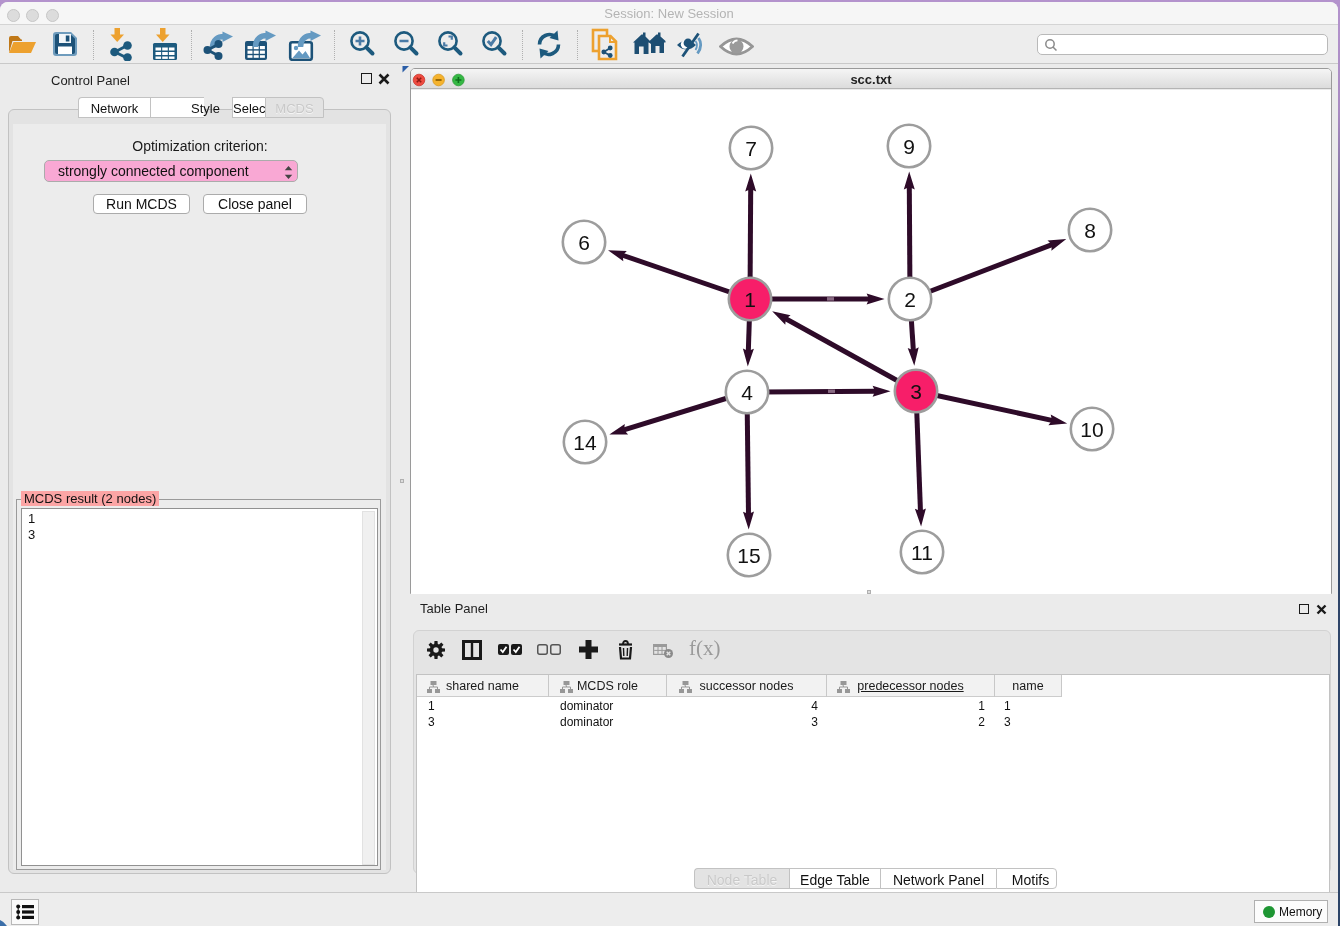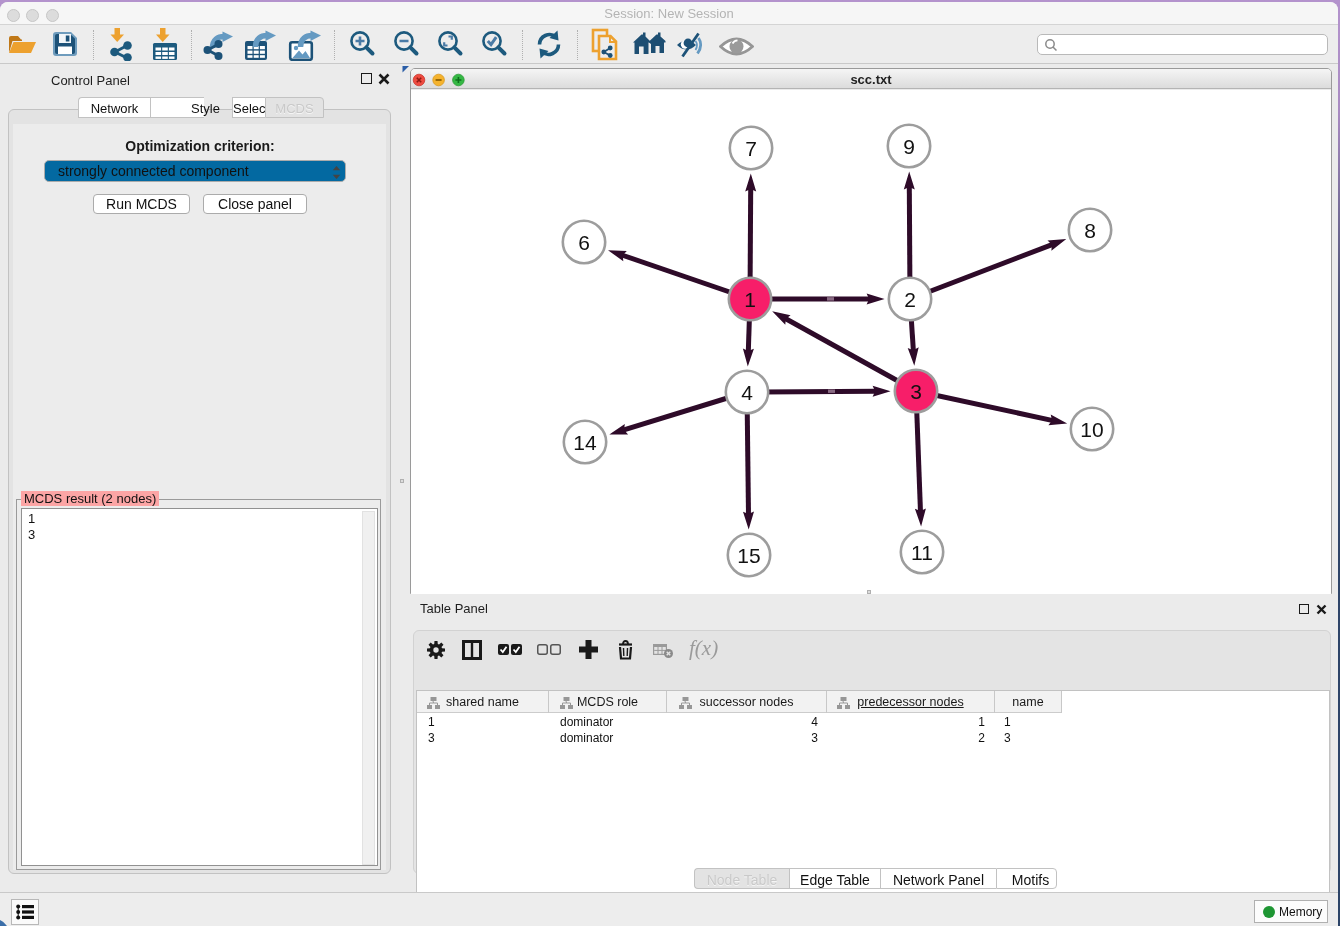--- a/index.html
+++ b/index.html
@@ -12,37 +12,37 @@
 .tsep{position:absolute;top:5px;height:30px;width:0;border-left:1px dotted #b0b0b0;}
 .searchbox{position:absolute;left:1037px;top:9px;width:291px;height:21px;background:#fff;border:1px solid #b9b9b9;border-radius:5px;}
 
 .cp-head{position:absolute;left:14px;top:71px;font-size:13px;color:#1e1e1e;margin-left:37px;}
 .panel-outer{position:absolute;left:8px;top:107px;width:383px;height:765px;background:#e3e3e3;border:1px solid #c2c2c2;border-radius:6px;}
 .panel-inner{position:absolute;left:13px;top:122px;width:373px;height:746px;background:#ececec;}
 .tabs{position:absolute;top:95px;left:78px;height:21px;display:flex;font-size:13px;}
 .tab{background:#fff;border:1px solid #c2c2c2;border-right:none;padding-top:2.5px;text-align:center;color:#111;}
 .tab.first{border-radius:4px 0 0 0;}
 .tab.sel{background:#e3e3e3;color:#c9c9c9;border-right:1px solid #c2c2c2;border-radius:0 4px 0 0;text-shadow:0 1px 0 #f5f5f5;}
-.opt-label{position:absolute;left:0;top:136px;width:400px;text-align:center;font-size:14px;color:#1a1a1a;font-weight:bold;}
-.dropdown{position:absolute;left:44px;top:158px;width:302px;height:22px;background:#0369a1;border:1px solid #ababab;border-radius:5px;font-size:14px;color:#111;padding:2px 0 0 13px;}
+.opt-label{position:absolute;left:0;top:136px;width:400px;text-align:center;font-size:14px;color:#1a1a1a;}
+.dropdown{position:absolute;left:44px;top:158px;width:254px;height:22px;background:#f9a8d4;border:1px solid #ababab;border-radius:5px;font-size:14px;color:#111;padding:2px 0 0 13px;}
 .btn{position:absolute;top:192px;height:20px;background:#fff;border:1px solid #ababab;border-radius:4px;font-size:14px;color:#111;text-align:center;padding-top:1px;}
 .fieldset{position:absolute;left:16px;top:497px;width:365px;height:371px;border:1px solid #9a9a9a;}
 .fieldset .legend{position:absolute;left:4px;top:-9px;background:#fca5a5;padding:0 3px;font-size:13px;color:#111;}
 .ta{position:absolute;left:4px;top:8px;width:357px;height:358px;background:#fff;border:1px solid #919191;font-size:13px;color:#111;line-height:16px;padding:2px 0 0 6px;}
 .ta-scroll{position:absolute;right:2px;top:2px;width:13px;height:354px;background:#f0f0f0;border:1px solid #e2e2e2;}
 
 .netwin{position:absolute;left:410px;top:66px;width:922px;height:526px;border:1px solid #9a9a9a;border-radius:5px 5px 0 0;}
 .net-titlebar{position:absolute;left:0;top:0;width:100%;height:20px;background:linear-gradient(#f5f5f5,#dcdcdc);border-bottom:1px solid #b4b4b4;border-radius:4px 4px 0 0;}
 .net-title{position:absolute;width:100%;text-align:center;top:3px;font-size:13px;font-weight:bold;color:#222;}
 .canvas{position:absolute;left:0;top:21px;width:920px;height:504px;background:#fff;}
 
 .tp-head{position:absolute;left:420px;top:599px;font-size:13px;color:#1e1e1e;}
 .tp-outer{position:absolute;left:413px;top:628px;width:918px;height:244px;background:#e4e4e4;border:1px solid #d2d2d2;border-radius:6px;}
 .tp-toolbar{position:absolute;left:413px;top:628px;width:918px;height:44px;}
-.tbl{position:absolute;left:416px;top:688px;width:914px;height:230px;background:#fff;border:1px solid #c2c2c2;}
+.tbl{position:absolute;left:416px;top:672px;width:914px;height:230px;background:#fff;border:1px solid #c2c2c2;}
 .tbl-header{position:absolute;left:0;top:0;height:22px;background:#f2f2f2;border-bottom:1px solid #cccccc;font-size:12.5px;color:#1a1a1a;}
 .th{position:absolute;top:0;height:22px;border-right:1px solid #c8c8c8;text-align:center;padding-top:4px;}
 .row{position:absolute;font-size:12px;color:#111;height:16px;}
 .btabs{position:absolute;top:866px;left:694px;height:21px;display:flex;font-size:14px;}
 .btab{background:#fff;border:1px solid #c2c2c2;border-right:none;padding-top:2.5px;text-align:center;color:#111;}
 .btab.first{border-radius:4px 0 0 4px;background:#e3e3e3;color:#c9c9c9;text-shadow:0 1px 0 #f5f5f5;}
 .btab.last{border-radius:0 4px 4px 0;border-right:1px solid #c2c2c2;padding-left:8px;}
 .statusbar{position:absolute;left:0;top:890px;width:100%;height:34px;background:#ededed;border-top:1px solid #c9c9c9;}
 .listbtn{position:absolute;left:11px;top:6px;width:28px;height:26px;background:#fafafa;border:1px solid #b8b8b8;}
 .membtn{position:absolute;right:10px;top:7px;width:74px;height:23px;background:#fcfcfc;border:1px solid #b0b0b0;font-size:12px;color:#111;padding:4px 0 0 24px;}
@@ -372,21 +372,21 @@
       </svg>
       <svg class="abs" style="left:240px;top:11px;" width="21" height="18" viewBox="0 0 21 18">
         <rect x="0" y="3" width="14" height="11" fill="#9a9a9a"></rect>
         <rect x="1.2" y="6" width="11.6" height="6.8" fill="#e3e3e3"></rect>
         <line x1="1.2" y1="9.4" x2="12.8" y2="9.4" stroke="#9a9a9a" stroke-width="1"></line>
         <line x1="5" y1="6" x2="5" y2="13" stroke="#9a9a9a" stroke-width="1"></line>
         <line x1="9" y1="6" x2="9" y2="13" stroke="#9a9a9a" stroke-width="1"></line>
         <circle cx="15.5" cy="12.5" r="4.5" fill="#8a8a8a"></circle>
         <path d="M13.7 10.7 L17.3 14.3 M17.3 10.7 L13.7 14.3" stroke="#e3e3e3" stroke-width="1.4"></path>
       </svg>
-      <div class="abs" style="left:276px;top:6px;font-family:'Liberation Serif',serif;font-style:italic;font-size:21px;color:#9a9a9a;">f(x)</div>
+      <div class="abs" style="left:276px;top:6px;font-family:'Liberation Serif',serif;font-size:21px;color:#9a9a9a;">f(x)</div>
     </div>
   <div class="tbl" id="tbl">
       <div class="tbl-header" style="width:645px;">
         <div class="th" style="left:0px;width:132px;">shared name</div>
         <div class="th" style="left:132px;width:118px;">MCDS role</div>
         <div class="th" style="left:250px;width:160px;">successor nodes</div>
         <div class="th" style="left:410px;width:168px;text-decoration:underline;">predecessor nodes</div>
         <div class="th" style="left:578px;width:67px;">name</div>
         <svg class="abs" style="left:10px;top:6px;" width="13" height="12" viewBox="0 0 13 12">
           <g fill="#979797">

